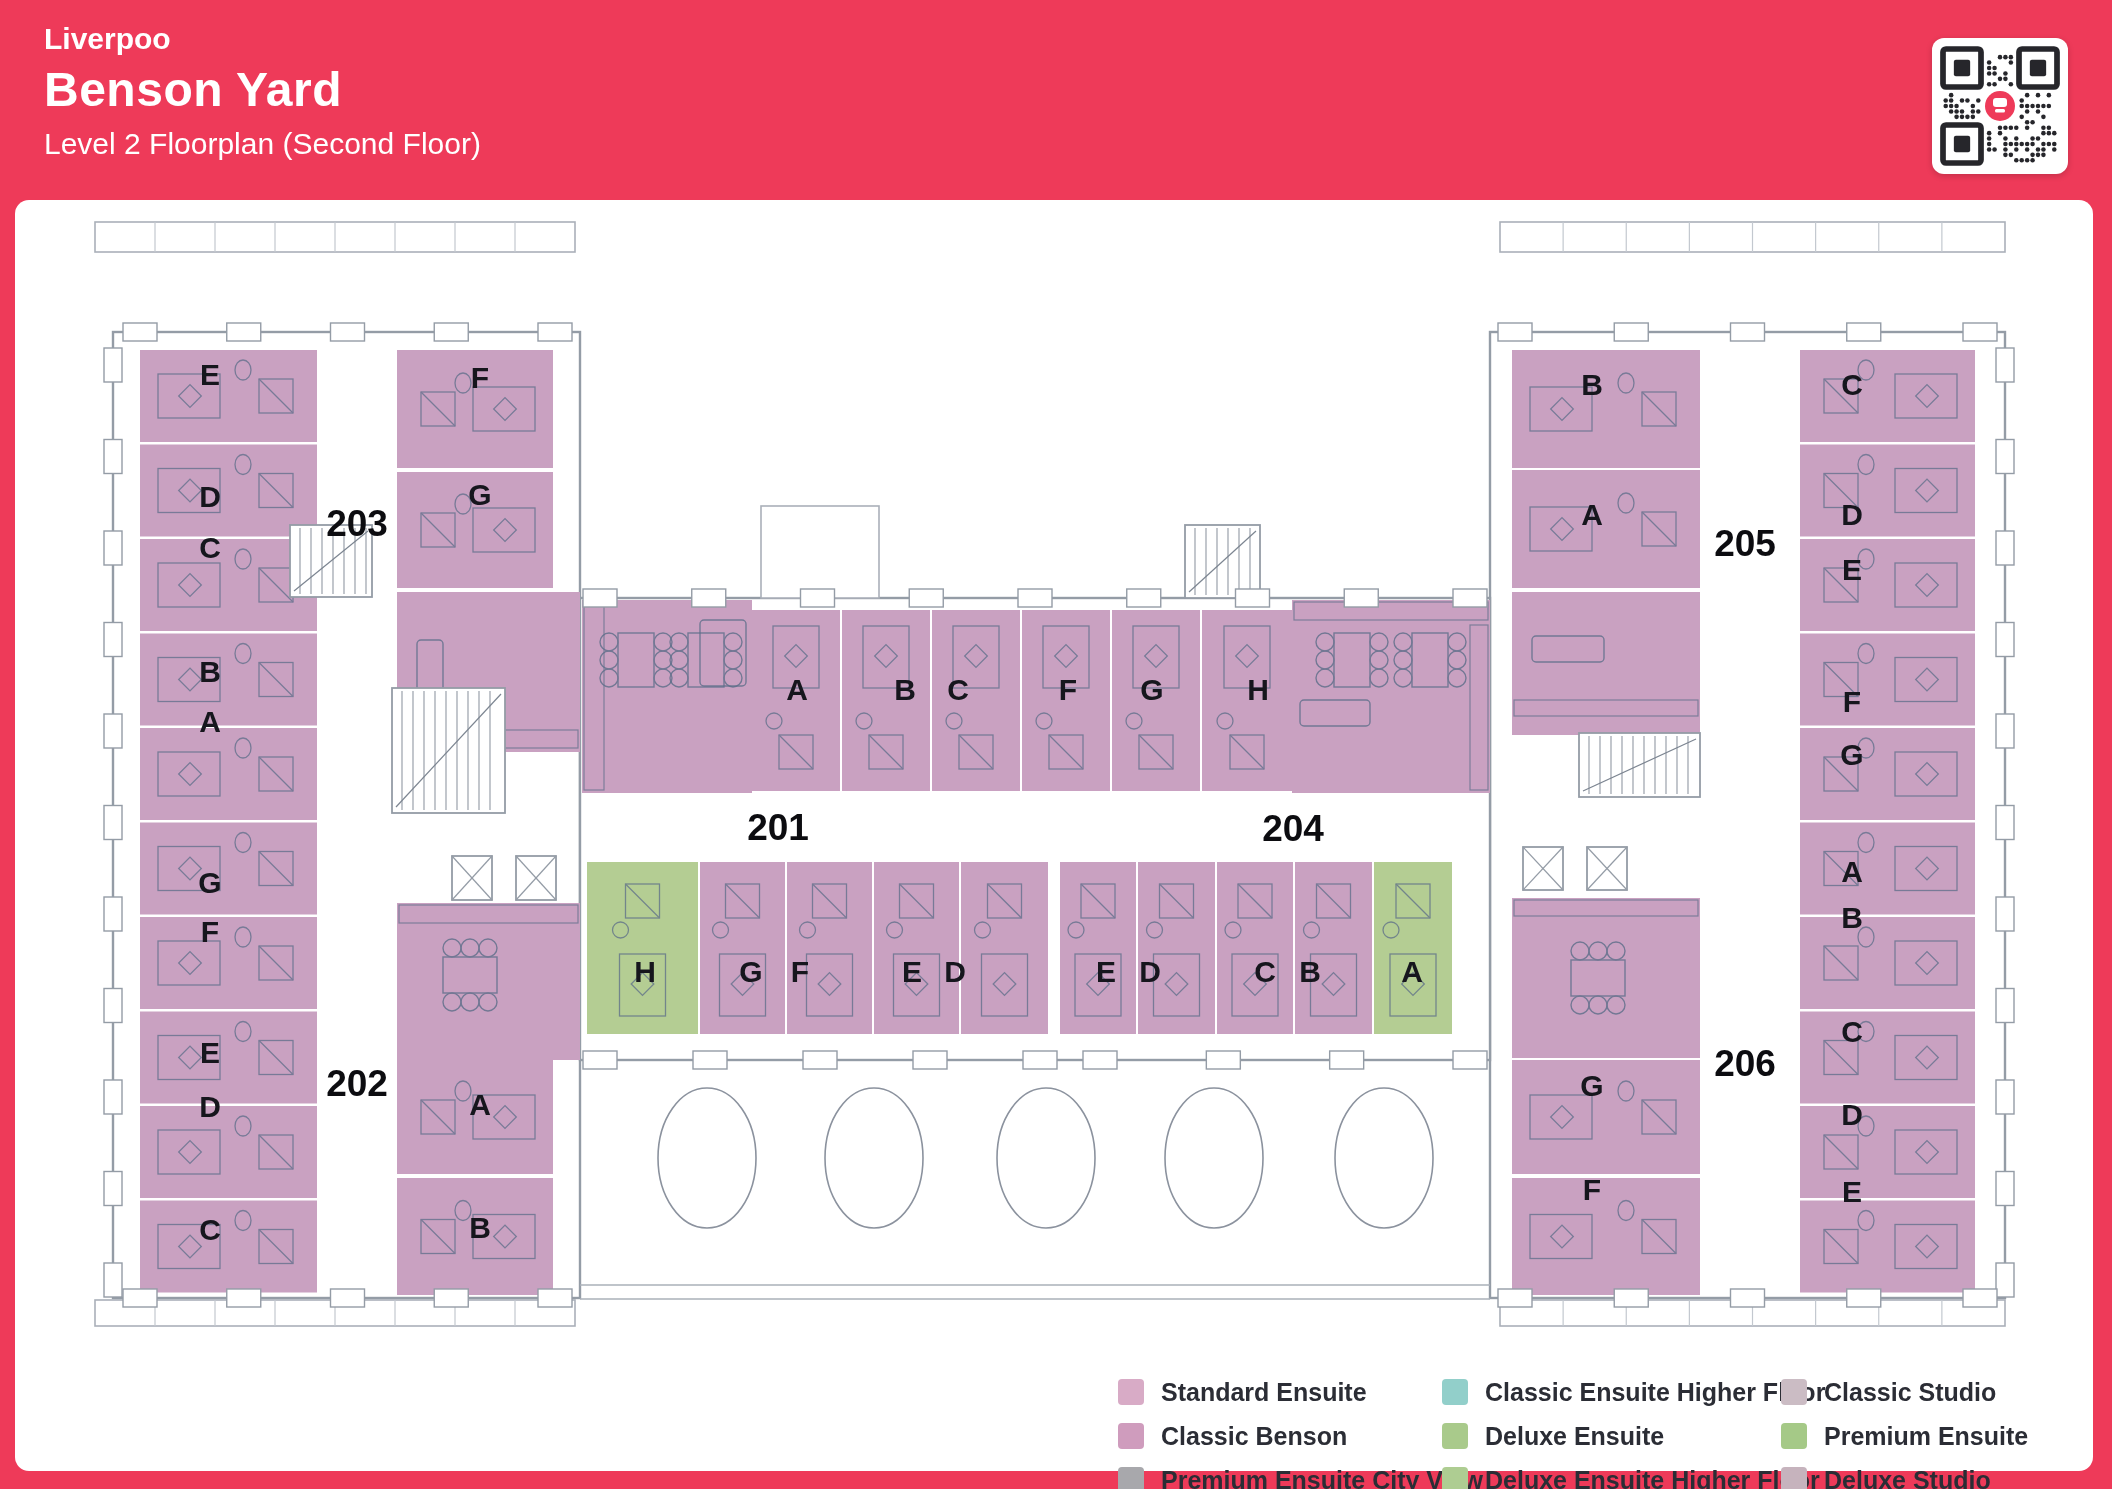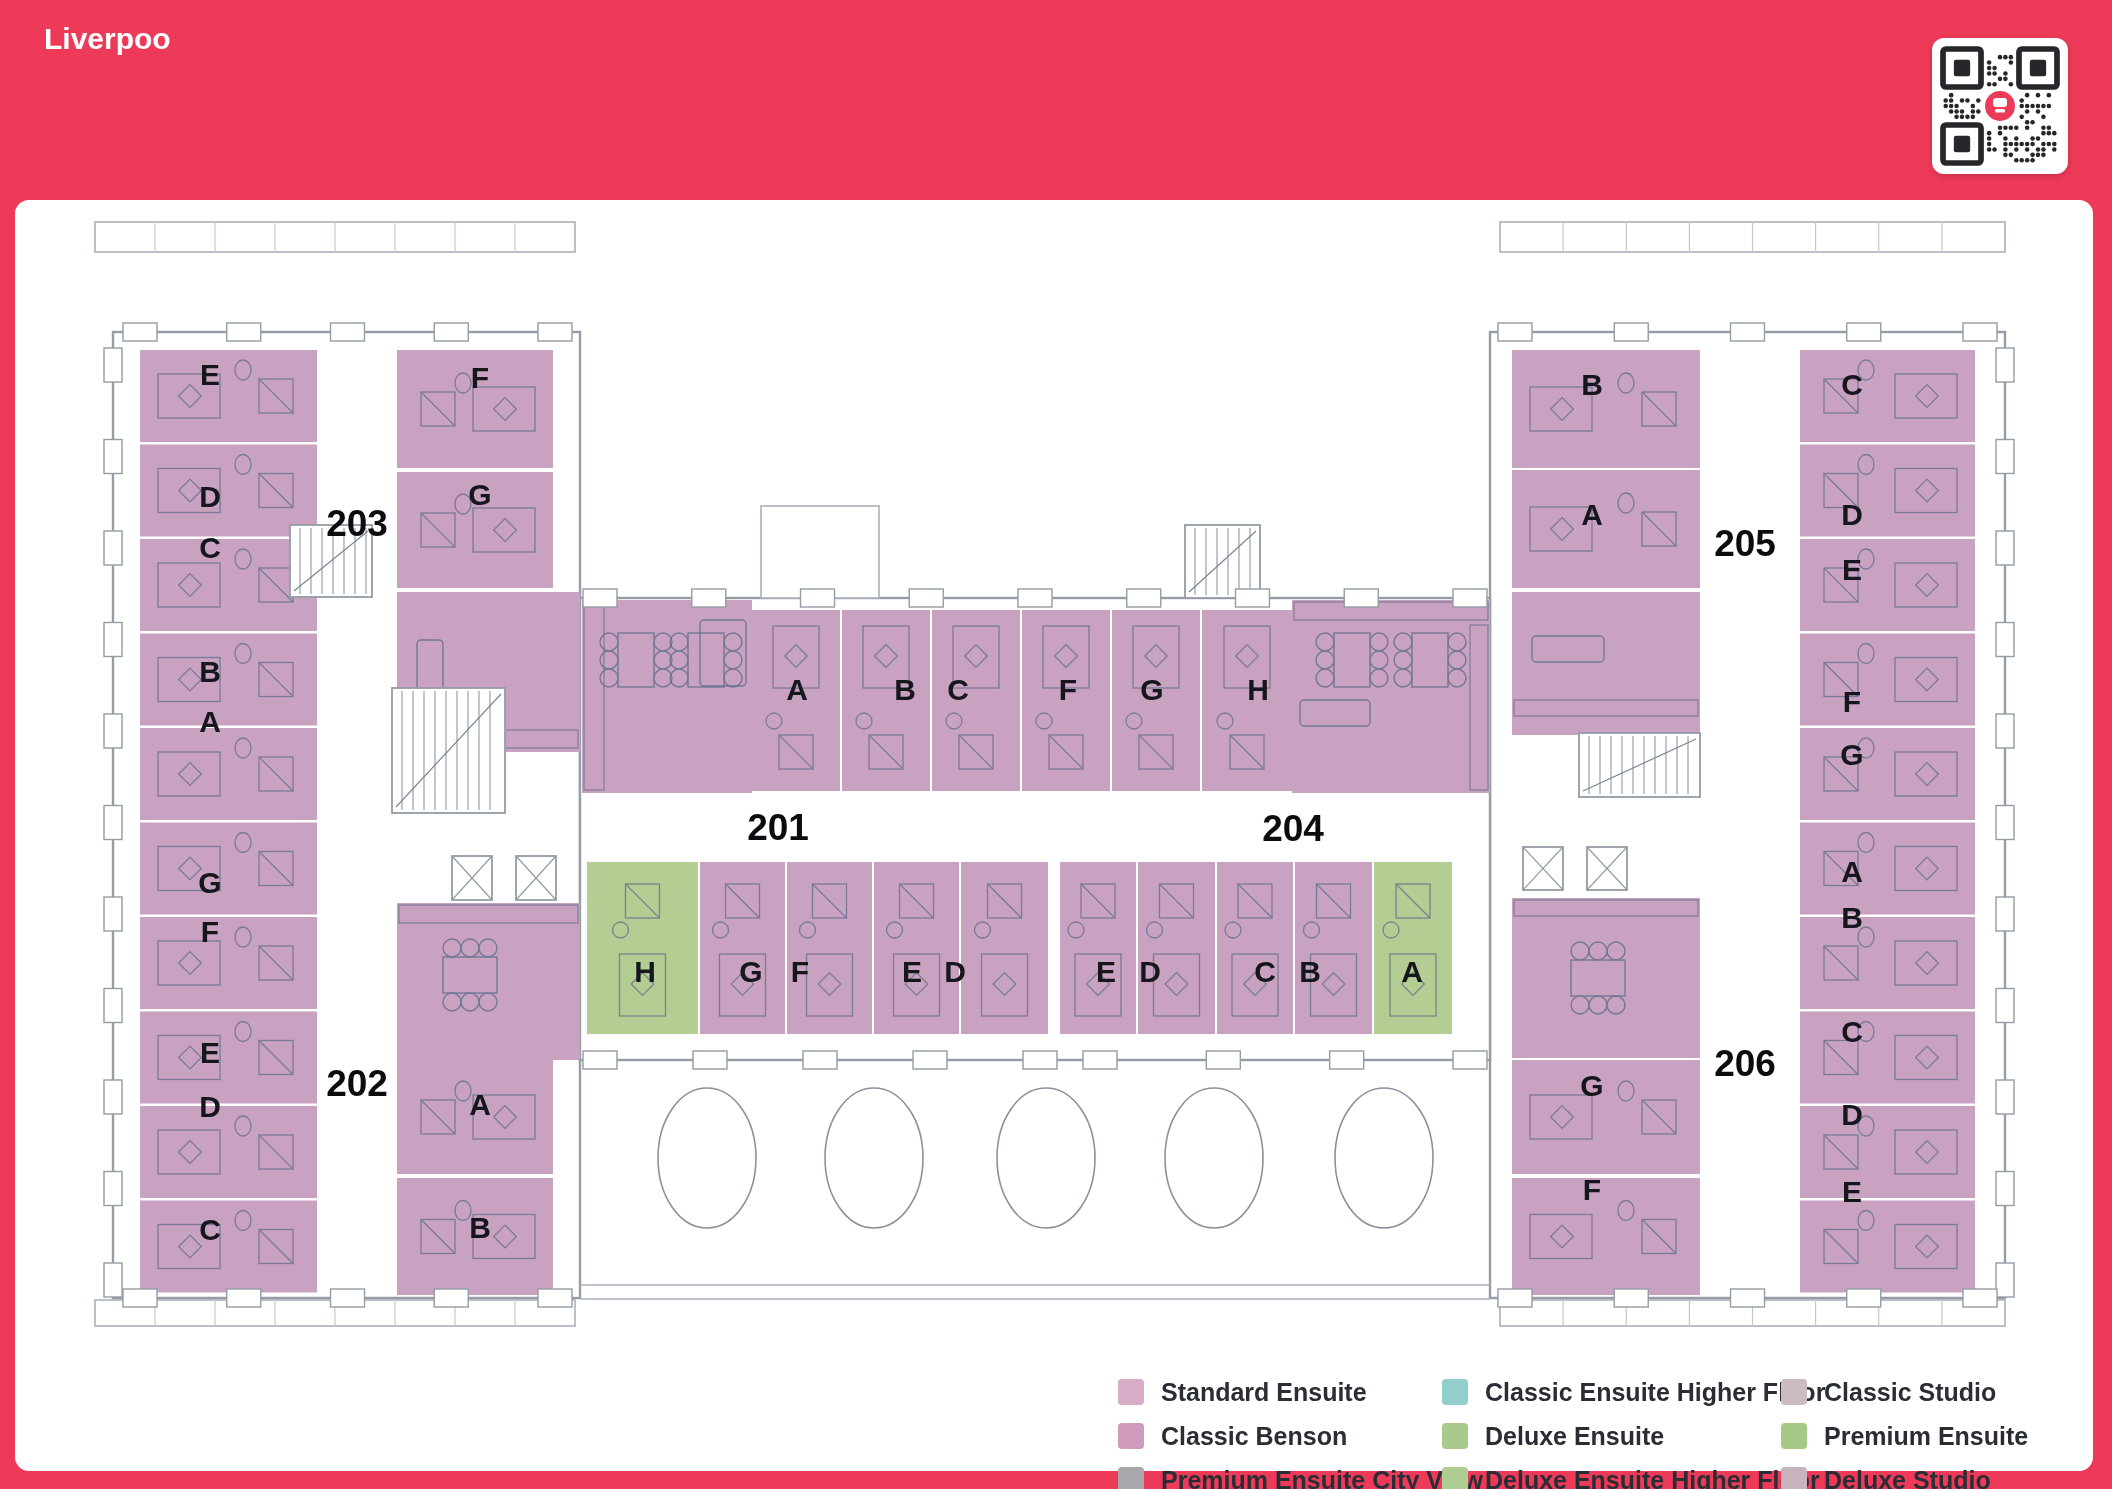--- a/index.html
+++ b/index.html
@@ -29,20 +29,22 @@
   }
   .lg-item{display:flex;align-items:center;gap:17px;}
   .lg-sw{width:26px;height:26px;border-radius:4px;flex:0 0 auto;}
   .lg-tx{font-size:25px;font-weight:700;color:#2b2d35;white-space:nowrap;}
 </style>
 </head>
 <body>
 
 <div class="hdr">
   <p class="loc">Liverpoo</p>
+  <p class="name">Benson Yard</p>
+  <p class="sub">Level 2 Floorplan (Second Floor)</p>
 </div>
 
 <div class="qrbox">
   <svg id="qr" viewBox="0 0 136 136">
       <circle cx="68" cy="19.142857142857146" r="2.28" fill="#26262b"></circle>
       <circle cx="73.42857142857143" cy="19.142857142857146" r="2.28" fill="#26262b"></circle>
       <circle cx="78.85714285714285" cy="19.142857142857146" r="2.28" fill="#26262b"></circle>
       <circle cx="57.142857142857146" cy="24.571428571428573" r="2.28" fill="#26262b"></circle>
       <circle cx="78.85714285714285" cy="24.571428571428573" r="2.28" fill="#26262b"></circle>
       <circle cx="57.142857142857146" cy="30" r="2.28" fill="#26262b"></circle>

